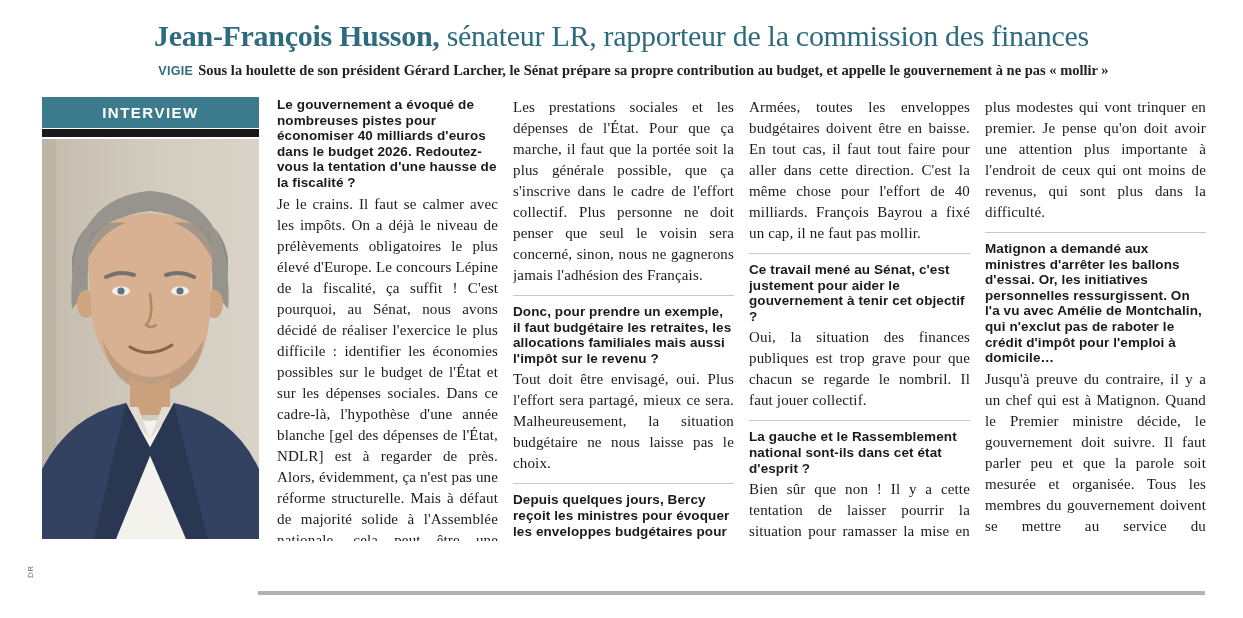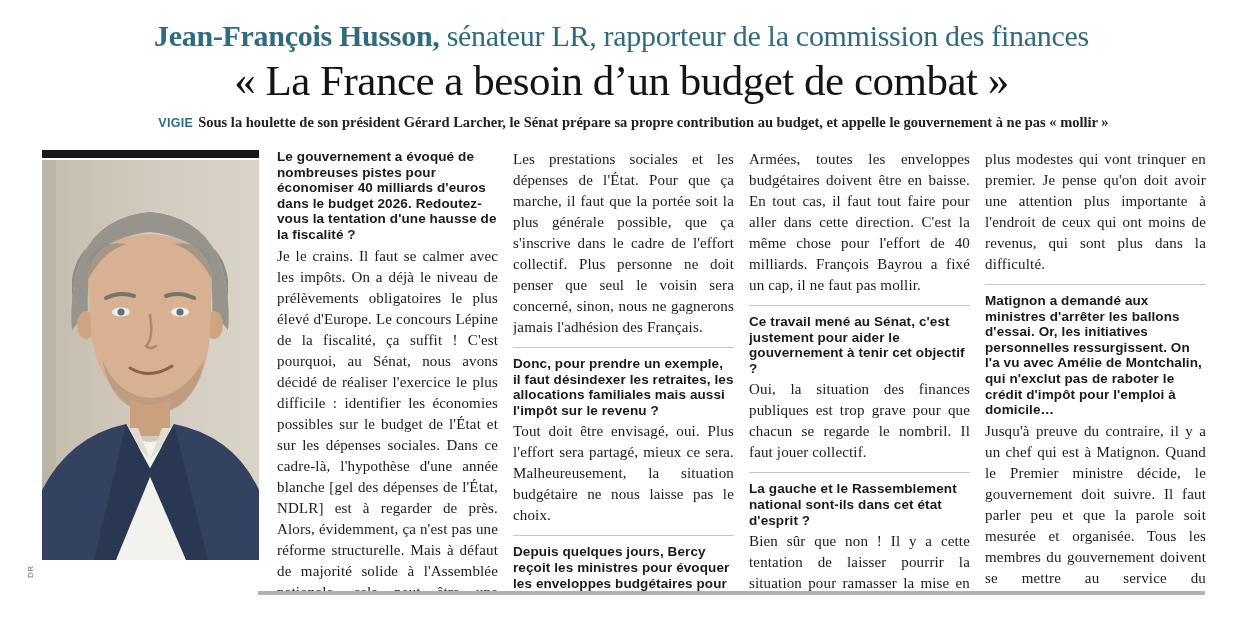--- a/index.html
+++ b/index.html
@@ -38,29 +38,29 @@
 </style>
 </head>
 <body>
 
 <div class="page">
 
   <div class="masthead">
     <div class="name-line">
       <span class="strong">Jean-François Husson,</span><span> sénateur LR, rapporteur de la commission des finances</span>
     </div>
-    <div class="main-title">« La France a besoin d’un budget de combat »</div>
     <div class="kicker">
       <span class="tag">VIGIE</span><span>Sous la houlette de son président Gérard Larcher, le Sénat prépare sa propre contribution au budget, et appelle le gouvernement à ne pas « mollir »</span>
     </div>
   </div>
 
   <div class="article">
 
     <div class="photo-col">
+      <div class="interview-band">INTERVIEW</div>
       <div class="band-underline"></div>
       <svg class="portrait" width="217" height="400" viewBox="0 0 217 400">
         <defs>
           <linearGradient id="bg" x1="0" y1="0" x2="1" y2="0">
             <stop offset="0" stop-color="#c3bcae"></stop>
             <stop offset="0.55" stop-color="#d3ccc0"></stop>
             <stop offset="1" stop-color="#d9d3c9"></stop>
           </linearGradient>
         </defs>
         <rect x="0" y="0" width="217" height="400" fill="url(#bg)"></rect>
@@ -106,21 +106,21 @@
     <div class="text-col">
       <p class="q">Le gouvernement a évoqué de nombreuses pistes pour économiser 40 milliards d'euros dans le budget 2026. Redoutez-vous la tentation d'une hausse de la fiscalité ?</p>
       <p class="a">Je le crains. Il faut se calmer avec les impôts. On a déjà le niveau de prélèvements obligatoires le plus élevé d'Europe. Le concours Lépine de la fiscalité, ça suffit ! C'est pourquoi, au Sénat, nous avons décidé de réaliser l'exercice le plus difficile : identifier les économies possibles sur le budget de l'État et sur les dépenses sociales. Dans ce cadre-là, l'hypothèse d'une année blanche [gel des dépenses de l'État, NDLR] est à regarder de près. Alors, évidemment, ça n'est pas une réforme structurelle. Mais à défaut de majorité solide à l'Assemblée nationale, cela peut être une solution pour refroidir le moteur.</p>
       <hr class="rule">
       <p class="q">Premier dépenses seraient concernées ?</p>
     </div>
 
     <div class="text-col">
       <p class="a">Les prestations sociales et les dépenses de l'État. Pour que ça marche, il faut que la portée soit la plus générale possible, que ça s'inscrive dans le cadre de l'effort collectif. Plus personne ne doit penser que seul le voisin sera concerné, sinon, nous ne gagnerons jamais l'adhésion des Français.</p>
       <hr class="rule">
-      <p class="q">Donc, pour prendre un exemple, il faut désindexer les retraites, les allocations familiales mais aussi l'impôt sur le revenu ?</p>
+      <p class="q">Donc, pour prendre un exemple, il faut budgétaire les retraites, les allocations familiales mais aussi l'impôt sur le revenu ?</p>
       <p class="a">Tout doit être envisagé, oui. Plus l'effort sera partagé, mieux ce sera. Malheureusement, la situation budgétaire ne nous laisse pas le choix.</p>
       <hr class="rule">
       <p class="q">Depuis quelques jours, Bercy reçoit les ministres pour évoquer les enveloppes budgétaires pour 2020. Or, tous les ministres veulent préserver leur budget…</p>
     </div>
 
     <div class="text-col">
       <p class="a">Armées, toutes les enveloppes budgétaires doivent être en baisse. En tout cas, il faut tout faire pour aller dans cette direction. C'est la même chose pour l'effort de 40 milliards. François Bayrou a fixé un cap, il ne faut pas mollir.</p>
       <hr class="rule">
       <p class="q">Ce travail mené au Sénat, c'est justement pour aider le gouvernement à tenir cet objectif ?</p>
       <p class="a">Oui, la situation des finances publiques est trop grave pour que chacun se regarde le nombril. Il faut jouer collectif.</p>

